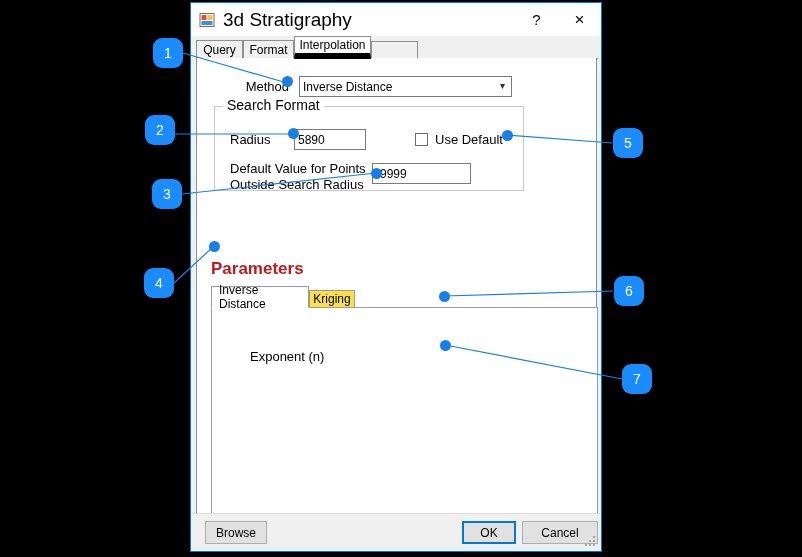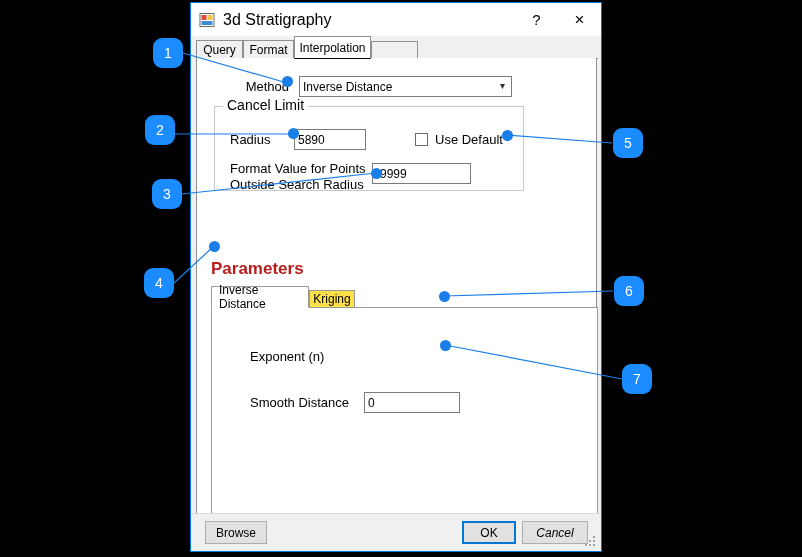--- a/index.html
+++ b/index.html
@@ -25,21 +25,21 @@
     position:relative;
     height:33px;
     background:#ffffff;
     display:flex;align-items:center;
   }
   .app-icon{
     width:16px;height:16px;margin-left:8px;margin-right:8px;
     position:relative;flex:none;
   }
   .title-text{
-    font-size:16px;color:#000;white-space:nowrap;text-align:center;
+    font-size:19px;color:#000;white-space:nowrap;text-align:center;
   }
   .title-btns{
     position:absolute;right:0;top:0;height:33px;display:flex;align-items:center;
   }
   .tbtn{
     width:43px;height:33px;display:flex;align-items:center;justify-content:center;
     font-size:15px;color:#000;line-height:1;
   }
   .tbtn.close{font-size:17px;font-weight:300;}
 
@@ -56,21 +56,21 @@
     border:1px solid #8e8f8f;
     background:#f0f0f0;
     font-size:12px;color:#000;
     display:flex;align-items:center;justify-content:center;
     padding:0 7px;
     height:19px;
   }
   .tab.active{
     background:#ffffff;
     height:23px;
-    border-bottom:1px solid #000000;
+    border-bottom:6px solid #000000;
     z-index:3;
   }
   .tab.filler{
     background:#f0f0f0;border:1px solid #8e8f8f;border-bottom:none;height:18px;
   }
 
   
   .tabpage{
     position:absolute;left:5px;top:55px;width:401px;height:457px;
     background:#ffffff;
@@ -211,64 +211,60 @@
         <span class="lbl" style="width:76px;text-align:right;">Method</span>
         <span class="combo-wrap" style="margin-left:10px;">
           <select class="combo" style="width:213px;height:21px;">
             <option>Inverse Distance</option>
           </select>
           <span class="combo-arrow">▾</span>
         </span>
       </div>
 
       <div class="groupbox"></div>
-      <div class="groupbox-title">Cancel Limit</div>
+      <div class="groupbox-title">Search Format</div>
 
       <div class="row" style="left:33px;top:71px;">
         <span class="lbl" style="width:60px;">Radius</span>
         <input class="txt" style="width: 72px; height: 21px; margin-left: 4px;" value="5890">
       </div>
 
       <div class="checkrow" style="left:218px;top:74px;">
         <span class="checkbox"></span>
         <span class="lbl">Use Default</span>
       </div>
 
       <div class="row" style="left:33px;top:103px;align-items:flex-start;">
         <span style="display:block;width:140px;line-height:16px;">
-          <span class="lbl" style="display:block;">Format Value for Points</span>
+          <span class="lbl" style="display:block;">Default Value for Points</span>
           <span class="lbl" style="display:block;">Outside Search Radius</span>
         </span>
         <input class="txt" style="width: 99px; height: 21px; margin-left: 2px; margin-top: 2px;" value="-9999">
       </div>
 
       <div class="section-title">Parameters</div>
 
       <div class="itabstrip">
         <div class="uline"></div>
         <div class="itab active" style="left:0px;width:98px;">Inverse Distance</div>
         <div class="itab" style="left:98px;width:46px;">Kriging</div>
       </div>
 
       <div class="itabpage">
         <div class="row" style="left:38px;top:41px;">
           <span class="lbl" style="width:110px;">Exponent (n)</span>
         </div>
-        <div class="row" style="left:38px;top:84px;">
-          <span class="lbl" style="width:110px;">Smooth Distance</span>
-          <input class="txt" style="width: 96px; height: 21px; margin-left: 4px;" value="0">
-        </div>
       </div>
 
     </div>
 
     <div class="footer">
       <button class="btn" style="left:13px;top:7px;width:62px;">Browse</button>
       <button class="btn default" style="left:270px;top:7px;width:54px;">OK</button>
-      <button class="btn" style="left:330px;top:7px;width:66px;font-style:italic;">Cancel</button>
+      <button class="btn" style="left:330px;top:7px;width:76px;">Cancel</button>
       <span class="grip">
         <i style="left:8px;top:0px;"></i>
         <i style="left:4px;top:4px;"></i>
           <i style="left:8px;top:4px;"></i>
         <i style="left:0px;top:8px;"></i>
           <i style="left:4px;top:8px;"></i>
           <i style="left:8px;top:8px;"></i>
       </span>
     </div>
 

